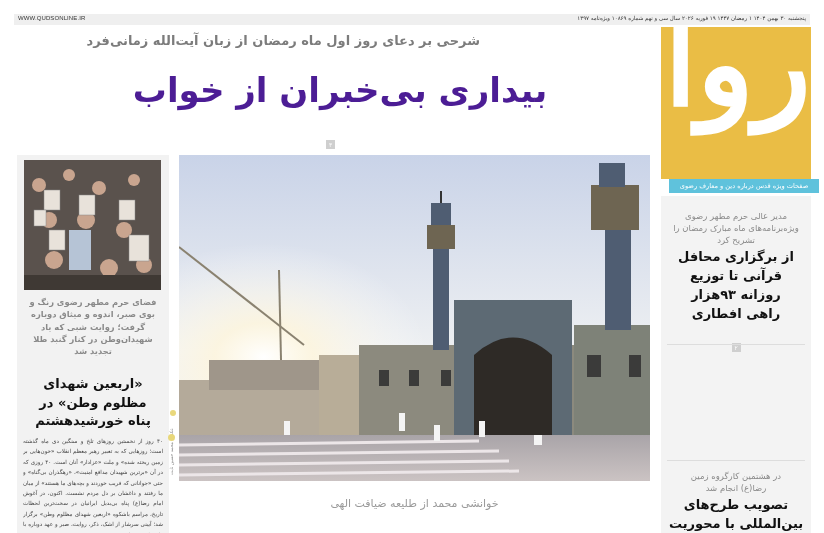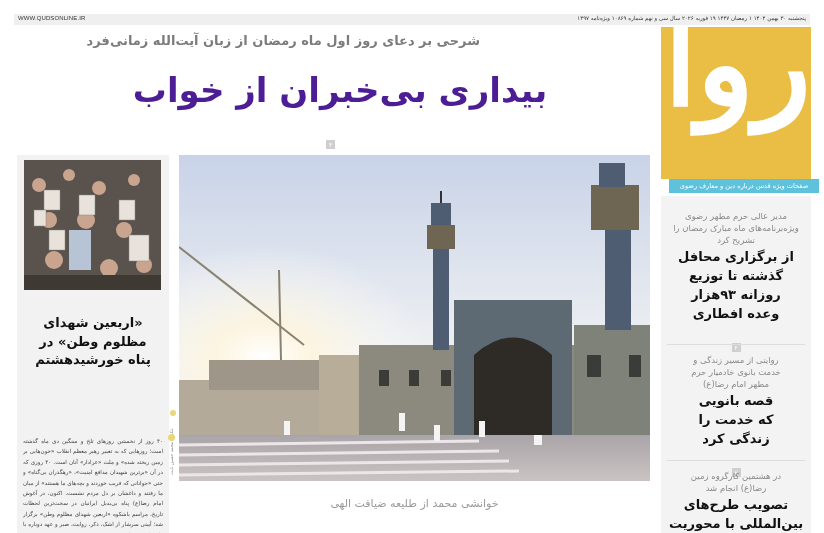--- a/index.html
+++ b/index.html
@@ -133,29 +133,24 @@
 <div class="photo-credit">عکس: محمد حسین ثابت</div>
 
 <div class="sub-kicker">خوانشی محمد از طلیعه ضیافت الهی</div>
 <div class="sub-head-cut">
   <span>...</span>
 </div>
 
 <div class="right-col">
   <div class="rstory" style="top:14px;">
     <div class="rkicker" style="padding:0 10px;">مدیر عالی حرم مطهر رضوی ویژه‌برنامه‌های ماه مبارک رمضان را تشریح کرد</div>
-    <div class="rhead" style="padding:0 12px;">از برگزاری محافل گذشته تا توزیع روزانه ۹۳هزار وعده افطاری</div>
+    <div class="rhead" style="padding:0 12px;">از برگزاری محافل قرآنی تا توزیع روزانه ۹۳هزار راهی افطاری</div>
     <div style="margin-top:12px;"><span class="page-badge">۲</span></div>
   </div>
   <div class="rule" style="top:148px;"></div>
-  <div class="rstory" style="top:158px;">
-    <div class="rkicker" style="padding:0 30px;">روایتی از مسیر زندگی و خدمت بانوی خادمیار حرم مطهر امام رضا(ع)</div>
-    <div class="rhead" style="padding:0 28px;">قصه بانویی که خدمت را زندگی کرد</div>
-    <div style="margin-top:12px;"><span class="page-badge">۲</span></div>
-  </div>
   <div class="rule" style="top:264px;"></div>
   <div class="rstory" style="top:274px;">
     <div class="rkicker" style="padding:0 22px;">در هشتمین کارگروه زمین رضا(ع) انجام شد</div>
     <div class="rhead" style="padding:0 2px;">تصویب طرح‌های بین‌المللی با محوریت کلان پروژه</div>
   </div>
 </div>
 
 <div class="left-col">
   <div class="left-photo">
     <svg width="137" height="130" viewBox="0 0 137 130">
@@ -178,17 +173,18 @@
         <rect x="95" y="40" width="16" height="20"></rect>
           <rect x="25" y="70" width="16" height="20"></rect>
         <rect x="105" y="75" width="20" height="26"></rect>
           <rect x="10" y="50" width="12" height="16"></rect>
       </g>
       <rect x="45" y="70" width="22" height="40" fill="#b6c4d6"></rect>
       <rect x="0" y="115" width="137" height="15" fill="#3f3934"></rect>
     </svg>
   </div>
   <div class="lstory" style="top:141px;">
+    <div class="lkicker" style="padding:0 8px;">فضای حرم مطهر رضوی رنگ و بوی صبر، اندوه و میثاق دوباره گرفت؛ روایت شبی که یاد شهیدان‌وطن در کنار گنبد طلا تجدید شد</div>
     <div class="lhead" style="padding:0 12px;">«اربعین شهدای مظلوم وطن» در پناه خورشیدهشتم</div>
   </div>
   <div class="lbody">۴۰ روز از نخستین روزهای تلخ و سنگین دی ماه گذشته است؛ روزهایی که به تعبیر رهبر معظم انقلاب «خون‌هایی بر زمین ریخته شده» و ملت «عزادار» آنان است. ۴۰ روزی که در آن «برترین شهیدان مدافع امنیت»، «رهگذران بی‌گناه» و حتی «جوانانی که فریب خوردند و بچه‌های ما هستند» از میان ما رفتند و داغشان بر دل مردم نشست. اکنون، در آغوش امام رضا(ع) پناه بی‌بدیل ایرانیان در سخت‌ترین لحظات تاریخ، مراسم باشکوه «اربعین شهدای مظلوم وطن» برگزار شد؛ آیینی سرشار از اشک، ذکر، روایت، صبر و عهد دوباره با راهی که شهیدان...</div>
 </div>
 <div class="yellow-dot"></div>
 
 </body></html>

